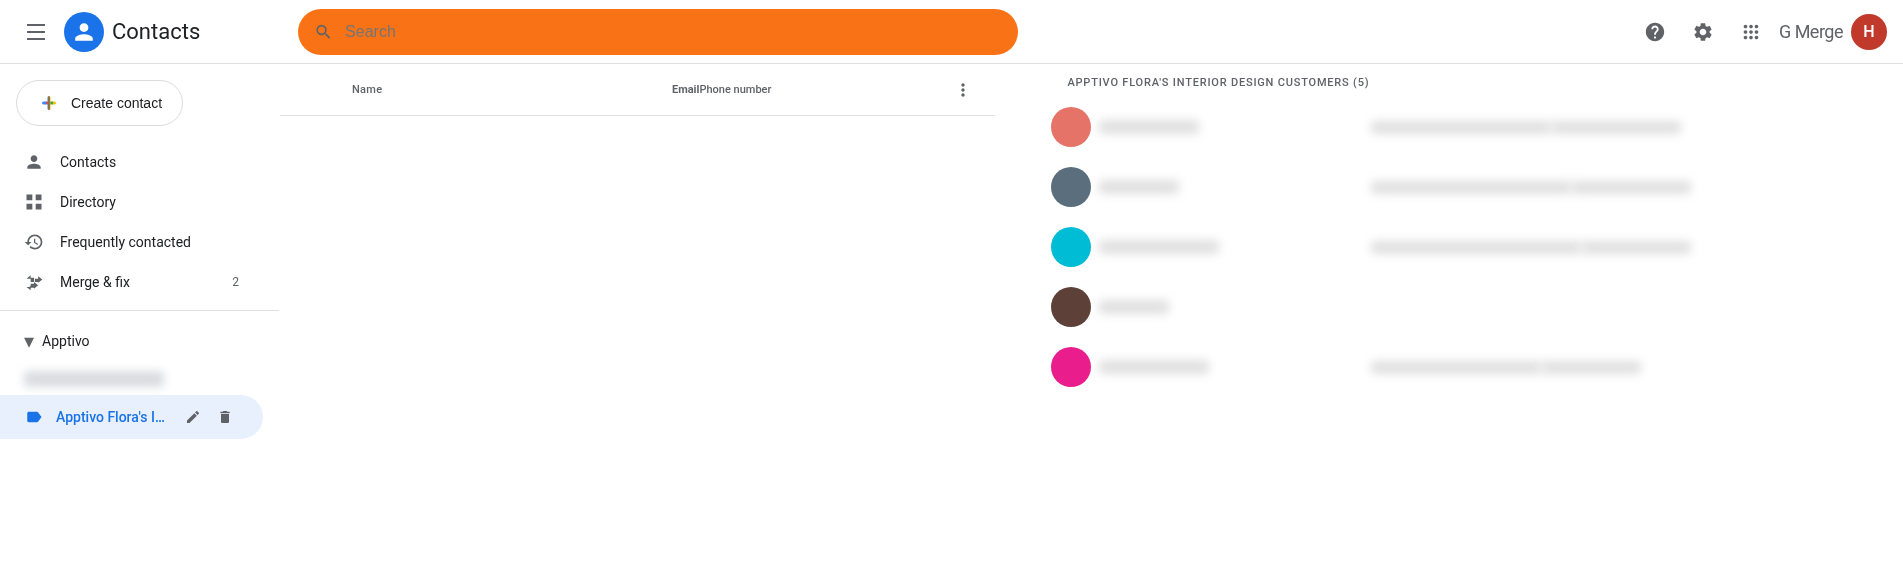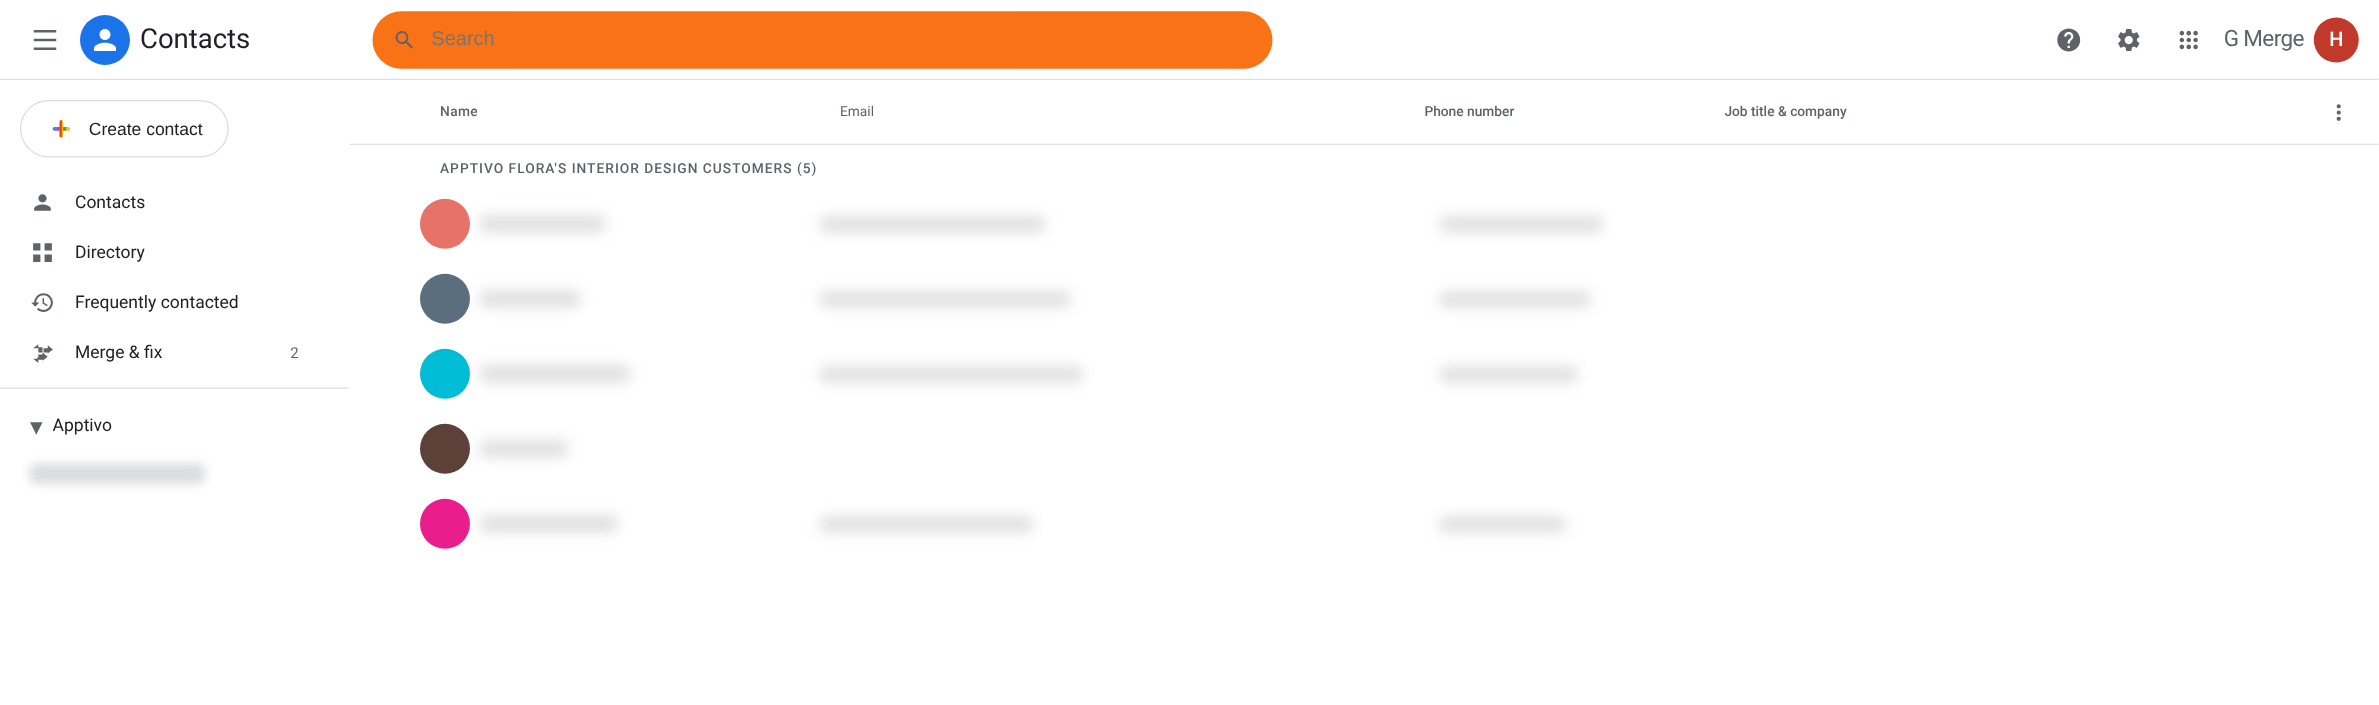--- a/index.html
+++ b/index.html
@@ -185,34 +185,34 @@
       width: 28px; height: 28px; border-radius: 50%;
       display: flex; align-items: center; justify-content: center;
       cursor: pointer; border: none; background: transparent;
       color: #5f6368;
     }
 
     
     .main-content {
       flex: 1;
       display: flex;
-      flex-direction: column;
+      flex-direction: row;
       overflow: hidden;
     }
 
     
     .table-header {
       display: flex;
       align-items: center;
       padding: 0 16px 0 72px;
       height: 52px;
       border-bottom: 1px solid #e0e0e0;
     }
     .col-name { width: 320px; font-size: 11px; color: #5f6368; font-weight: 500; text-transform: none; letter-spacing: 0.3px; }
-    .col-email { flex: 1; font-size: 11px; color: #5f6368; font-weight: 400; }
+    .col-email { flex: 1; font-size: 11px; color: #5f6368; font-weight: 700; }
     .col-phone { width: 240px; font-size: 11px; color: #5f6368; font-weight: 500; }
     .col-job { flex: 1; font-size: 11px; color: #5f6368; font-weight: 500; }
     .col-more { width: 40px; display: flex; justify-content: flex-end; }
 
     
     .group-header {
       padding: 12px 16px 8px 72px;
       font-size: 11px;
       color: #5f6368;
       font-weight: 500;
@@ -360,29 +360,48 @@
 
     <div class="labels-header">
       <span style="color:#5f6368;font-size:20px;">▾</span>
       <span>Apptivo</span>
     </div>
 
     <div class="blurred-label">
       <div class="blur-block"></div>
     </div>
 
+    <div class="label-item active">
+      <div class="label-icon">
+        <svg width="18" height="18" viewBox="0 0 24 24" fill="#1a73e8">
+          <path d="M17.63 5.84C17.27 5.33 16.67 5 16 5L5 5.01C3.9 5.01 3 5.9 3 7v10c0 1.1.9 1.99 2 1.99L16 19c.67 0 1.27-.33 1.63-.84L22 12l-4.37-6.16z"></path>
+        </svg>
+      </div>
+      <span class="label-text">Apptivo Flora's I…</span>
+      <div class="label-item-actions">
+        <button class="action-icon-btn">
+          <svg width="16" height="16" viewBox="0 0 24 24" fill="#5f6368">
+            <path d="M3 17.25V21h3.75L17.81 9.94l-3.75-3.75L3 17.25zM20.71 7.04c.39-.39.39-1.02 0-1.41l-2.34-2.34c-.39-.39-1.02-.39-1.41 0l-1.83 1.83 3.75 3.75 1.83-1.83z"></path>
+          </svg>
+        </button>
+        <button class="action-icon-btn">
+          <svg width="16" height="16" viewBox="0 0 24 24" fill="#5f6368">
+            <path d="M6 19c0 1.1.9 2 2 2h8c1.1 0 2-.9 2-2V7H6v12zM19 4h-3.5l-1-1h-5l-1 1H5v2h14V4z"></path>
+          </svg>
+        </button>
+      </div>
+    </div>
   </div>
 
   <div class="main-content">
 
     <div class="table-header">
       <div class="col-name">Name</div>
       <div class="col-email">Email</div>
       <div class="col-phone">Phone number</div>
-      <div class="col-job">Job title &amp; company</div>
       <div class="col-more">
         <button class="icon-btn" style="width:32px;height:32px;">
           <svg width="20" height="20" viewBox="0 0 24 24" fill="#5f6368">
             <path d="M12 8c1.1 0 2-.9 2-2s-.9-2-2-2-2 .9-2 2 .9 2 2 2zm0 2c-1.1 0-2 .9-2 2s.9 2 2 2 2-.9 2-2-.9-2-2-2zm0 6c-1.1 0-2 .9-2 2s.9 2 2 2 2-.9 2-2-.9-2-2-2z"></path>
           </svg>
         </button>
       </div>
     </div>
 
     <div class="contacts-list">

